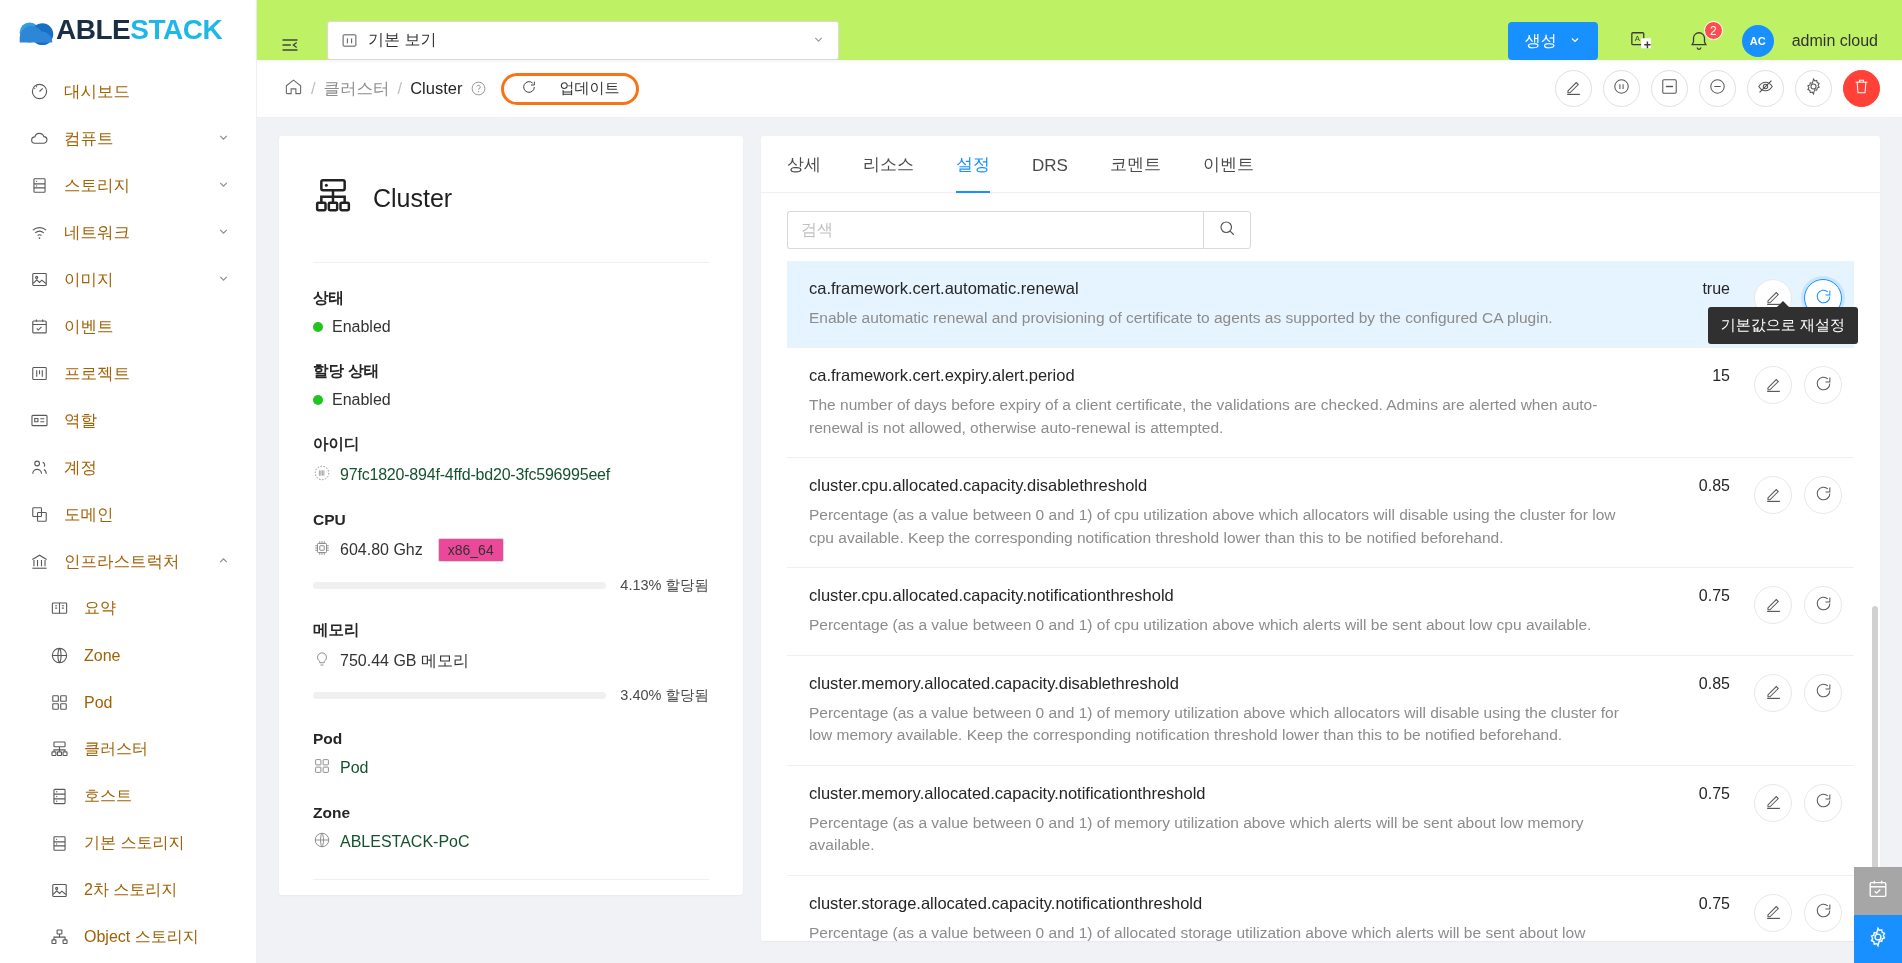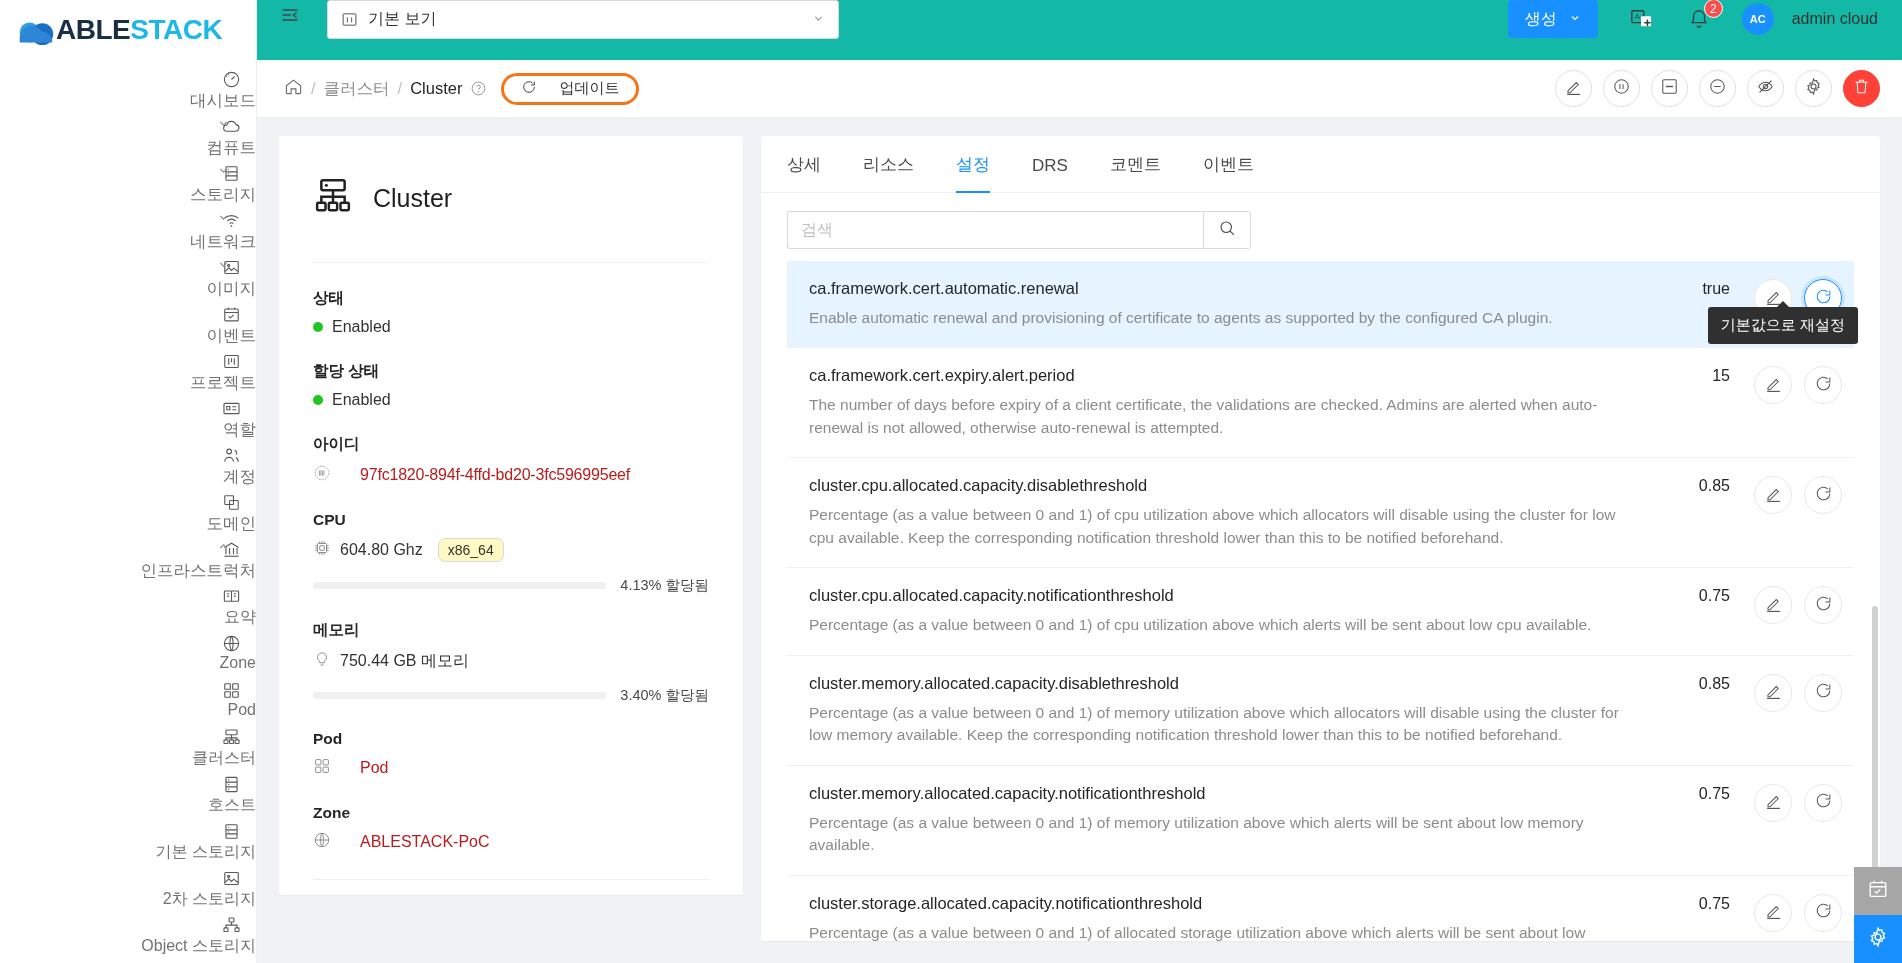--- a/index.html
+++ b/index.html
@@ -16,36 +16,35 @@
     width: 257px; height: 963px; background: #ffffff; flex: 0 0 257px;
     border-right: 1px solid #f0f0f0; position: relative; overflow: hidden;
   }
   .logo-area { height: 60px; display: flex; align-items: center; padding-left: 14px; }
   .logo-cloud { width: 40px; height: 26px; position: relative; margin-right: 2px; }
   .logo-text { font-size: 28px; font-weight: 700; letter-spacing: -0.5px; }
   .logo-able { color: #1a2f45; }
   .logo-stack { color: #1eb8e8; }
   .nav { padding-top: 8px; }
   .nav-item {
-    height: 47px; display: flex; align-items: flex-end;
-    padding-left: 28px; color: #737373; font-size: 16.5px; cursor: pointer;
+    height: 47px; display: flex; align-items: center;
+    padding-left: 28px; color: #a16207; font-size: 16.5px; cursor: pointer;
     position: relative;
-    flex-direction: column;
   }
   .nav-item .ico { width: 22px; height: 22px; margin-right: 14px; display:flex; align-items:center; justify-content:center; flex:0 0 22px;}
   .nav-item .ico svg { width: 19px; height: 19px; stroke: #595959; fill: none; stroke-width: 1.4; }
   .nav-item.sub { padding-left: 48px; font-size: 16px; }
   .nav-item .caret { position: absolute; right: 26px; }
   .nav-item .caret svg { width: 13px; height: 13px; stroke: #8c8c8c; stroke-width: 2.2; fill: none; }
 
   
   .rightcol { flex: 1; display: flex; flex-direction: column; min-width: 0; }
 
   .topbar {
-    height: 60px; background: #14b8a6; display: flex; align-items: flex-start;
+    height: 60px; background: #bef264; display: flex; align-items: flex-end;
     padding: 0 24px 0 18px; box-shadow: 0 1px 4px rgba(0,21,41,0.06);
     position: relative; z-index: 20; flex: 0 0 60px;
   }
   .collapse-btn { width: 30px; height: 30px; display:flex; align-items:center; justify-content:center; cursor:pointer; }
   .collapse-btn svg { width: 20px; height: 20px; stroke:#444; fill:none; stroke-width:1.6;}
   .view-select {
     margin-left: 22px; width: 512px; height: 39px; border: 1px solid #d9d9d9;
     border-radius: 3px; display: flex; align-items: center; padding: 0 13px;
     font-size: 16px; color: #333; cursor: pointer; background:#fff;
   }
@@ -108,26 +107,26 @@
 
   .left-card { width: 464px; flex: 0 0 464px; padding: 28px 34px; height: 759px; overflow: hidden;}
   .lc-head { display: flex; align-items: center; gap: 20px; padding-top: 12px;}
   .lc-head .cl-ico svg { width: 40px; height: 40px; stroke: #222; fill:none; stroke-width:1.5;}
   .lc-title { font-size: 25px; color: #1f1f1f; }
   .lc-divider { height:1px; background:#f0f0f0; margin: 42px 0 0 0; }
   .field { margin-top: 25px; }
   .field-label { font-size: 15.5px; font-weight: 700; color: #262626; margin-bottom: 9px; }
   .field-val { font-size: 16px; color: #333; display:flex; align-items:center; gap:9px;}
   .dot { width: 10px; height: 10px; border-radius: 50%; background: #20c520; display:inline-block;}
-  .link { color: #b91c1c; cursor: pointer; margin-left: 20px; }
+  .link { color: #14532d; cursor: pointer; }
   .mono-id { font-size: 16px; letter-spacing: -0.2px; }
   .bar-ico svg { width:18px; height:18px; stroke:#8c8c8c; fill:none; stroke-width:1.3;}
   .tag {
-    border: 1px solid #d9d9d9; border-radius: 7px; padding: 3px 9px; font-size: 14px;
-    color: #333; background: #fef9c3; margin-left: 6px;
+    border: 1px solid #d9d9d9; border-radius: 2px; padding: 3px 9px; font-size: 14px;
+    color: #333; background: #ec4899; margin-left: 6px;
   }
   .progress-row { display: flex; align-items: center; gap: 14px; margin-top: 14px;}
   .progress-track { flex: 1; height: 7px; background: #f0f0f0; border-radius: 4px; overflow: hidden;}
   .progress-fill { height: 7px; background: #1890ff; border-radius: 4px; }
   .progress-label { font-size: 14.5px; color: #4a4a4a; white-space: nowrap; }
 
   
   .right-card { flex: 1; min-width: 0; height: 805px; position: relative; overflow: hidden; padding: 0;}
   .tabs { display: flex; gap: 0; border-bottom: 1px solid #f0f0f0; padding: 0 26px; height: 57px; align-items: flex-end;}
   .tab {

